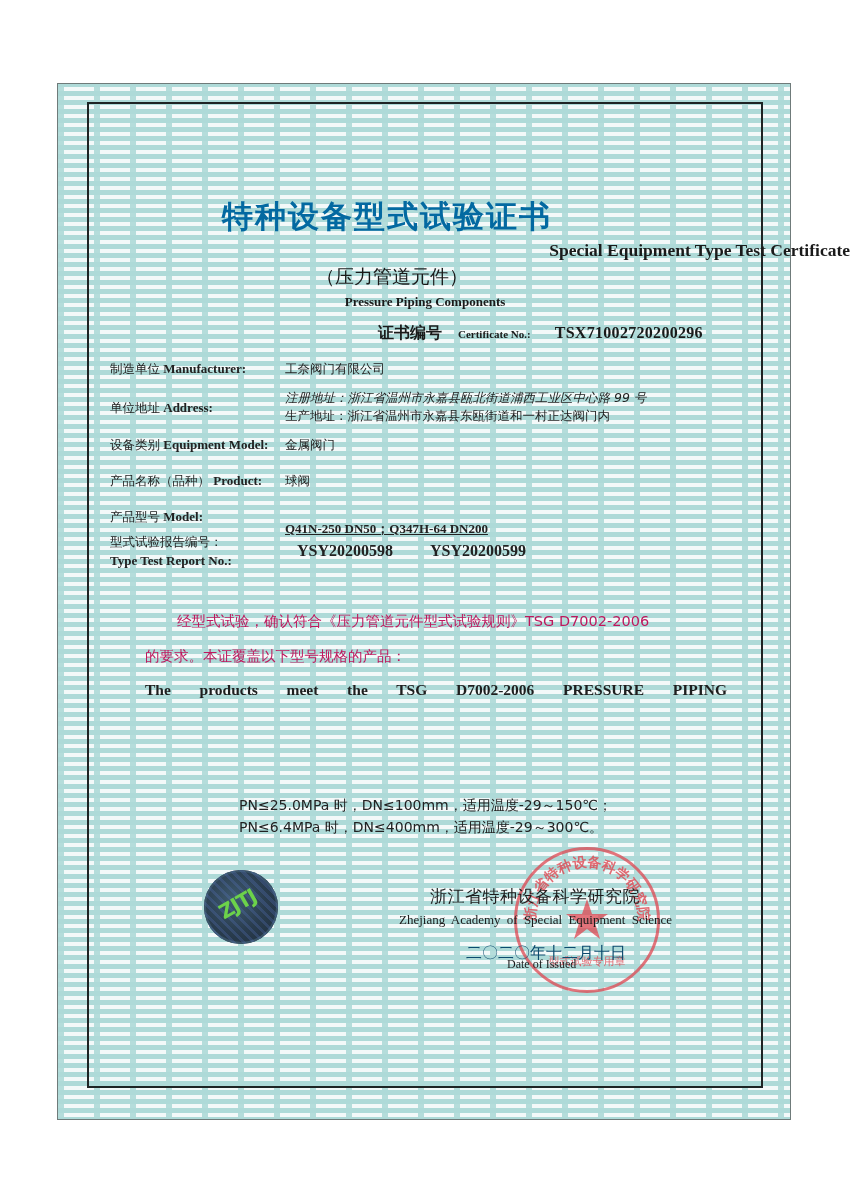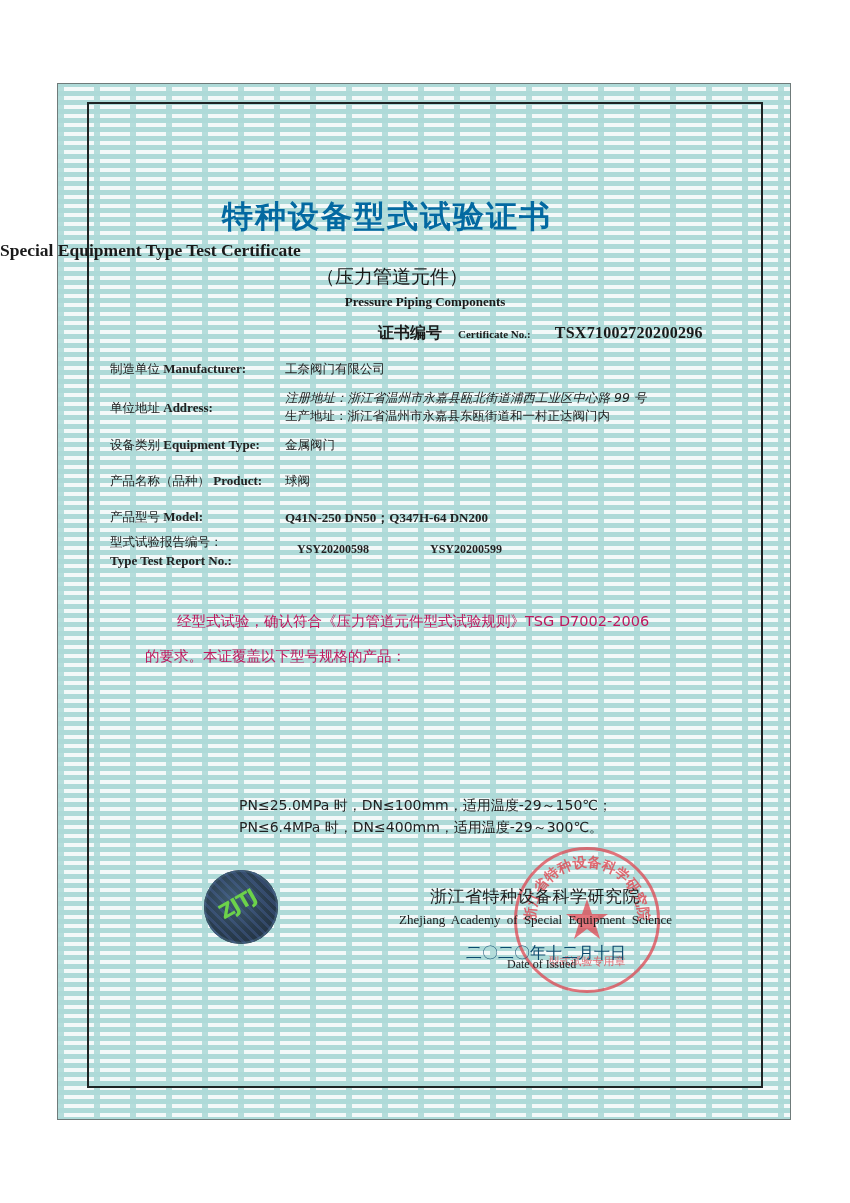--- a/index.html
+++ b/index.html
@@ -42,21 +42,21 @@
       position: absolute; left: 87px; top: 102px; width: 676px; height: 986px;
       border: 2px solid #1e2424; box-sizing: border-box;
     }
     .abs { position: absolute; white-space: nowrap; }
     .title-cn {
       left: 12px; width: 750px; top: 196px; text-align: center;
       font-family: "DejaVu Sans", sans-serif; font-weight: bold;
       font-size: 31px; letter-spacing: 2px; color: #0369a1;
     }
     .title-en {
-      left: 0; width: 850px; top: 240px; text-align: left;
+      left: 0; width: 850px; top: 240px; text-align: right;
       font-weight: bold; font-size: 17.5px; color: #1a1a1a;
     }
     .subtitle-cn {
       left: 0; width: 784px; top: 264px; text-align: center;
       font-family: "DejaVu Sans", sans-serif; font-size: 19px; color: #1a1a1a;
     }
     .subtitle-en {
       left: 0; width: 850px; top: 294px; text-align: center;
       font-weight: bold; font-size: 13px;
     }
@@ -68,21 +68,21 @@
     .cert-no .val { font-size: 16px; margin-left: 8px; letter-spacing: 0.3px; }
 
     .label {
       left: 110px; font-weight: bold; font-size: 13px; color: #222;
     }
     .label .cn { font-family: "DejaVu Sans", sans-serif; font-weight: normal; font-size: 12.5px; }
     .value {
       left: 285px; font-family: "DejaVu Sans", sans-serif; font-size: 12.5px; color: #222;
     }
     .value-en { left: 285px; font-weight: bold; font-size: 13px; color: #222; }
-    .value-en-big { left: 297px; font-weight: bold; font-size: 12px; color: #222; }
+    .value-en-big { left: 297px; font-weight: bold; font-size: 16px; color: #222; }
 
     .para-cn {
       left: 145px; width: 582px; font-family: "DejaVu Sans", sans-serif; font-size: 14.5px; color: #be185d;
     }
     .para-en {
       left: 145px; width: 582px; font-weight: bold; font-size: 15.5px; color: #1e1e1e;
       white-space: normal; line-height: 31px; text-align: justify; text-align-last: left;
     }
     .para-en .line1 { display: block; text-align: justify; text-align-last: justify; }
     .spec {
@@ -142,47 +142,48 @@
 
 <div class="abs label" style="top:400px;">
   <span class="cn">单位地址</span>
   <span>Address:</span>
 </div>
 <div class="abs value" style="top:390px;font-style:italic;">注册地址：浙江省温州市永嘉县瓯北街道浦西工业区中心路 99 号</div>
 <div class="abs value" style="top:408px;">生产地址：浙江省温州市永嘉县东瓯街道和一村正达阀门内</div>
 
 <div class="abs label" style="top:437px;">
   <span class="cn">设备类别</span>
-  <span>Equipment Type:</span>
+  <span>Equipment Model:</span>
 </div>
 <div class="abs value" style="top:437px;">金属阀门</div>
 
 <div class="abs label" style="top:473px;">
   <span class="cn">产品名称（品种）</span>
   <span>Product:</span>
 </div>
 <div class="abs value" style="top:473px;">球阀</div>
 
 <div class="abs label" style="top:509px;">
   <span class="cn">产品型号</span>
   <span>Model:</span>
 </div>
-<div class="abs value-en" style="top:509px;">Q41N-250 DN50；Q347H-64 DN200</div>
+<div class="abs value-en" style="top:520px;text-decoration:underline;">Q41N-250 DN50；Q347H-64 DN200</div>
 
 <div class="abs label" style="top:534px;">
   <span class="cn">型式试验报告编号：</span>
 </div>
 <div class="abs label" style="top:553px;">Type Test Report No.:</div>
 <div class="abs value-en-big" style="top:542px;">YSY20200598</div>
 <div class="abs value-en-big" style="top:542px; left:430px;">YSY20200599</div>
 
 <div class="abs para-cn" style="top:612px; left:177px;">经型式试验，确认符合《压力管道元件型式试验规则》TSG D7002-2006</div>
 <div class="abs para-cn" style="top:647px;">的要求。本证覆盖以下型号规格的产品：</div>
 
 <div class="abs para-en" style="top:674px;">
+  <span class="line1">The products meet the TSG D7002-2006 PRESSURE PIPING</span>
 </div>
 
 <div class="abs spec" style="top:797px;">PN≤25.0MPa 时，DN≤100mm，适用温度-29～150℃；</div>
 <div class="abs spec" style="top:819px;">PN≤6.4MPa 时，DN≤400mm，适用温度-29～300℃。</div>
 
 <div class="abs seal">
   <span class="seal-text">ZJTJ</span>
 </div>
 
 <div class="abs stamp">

